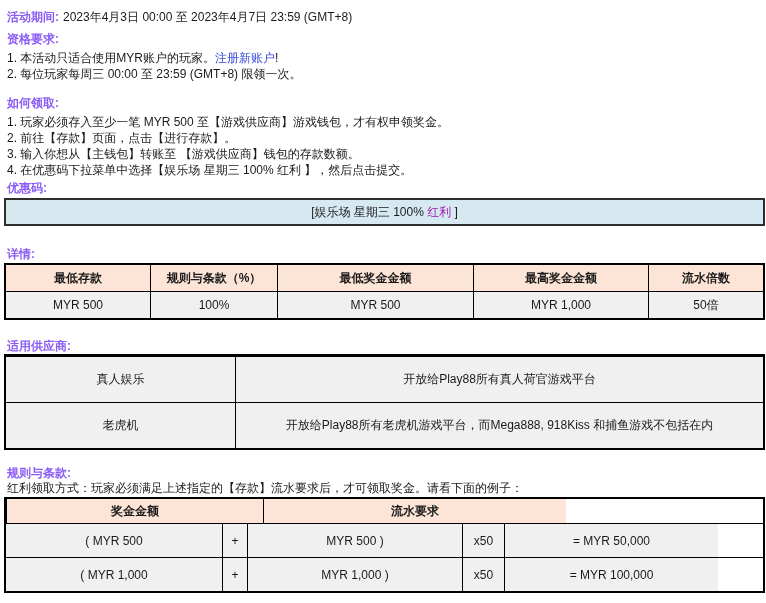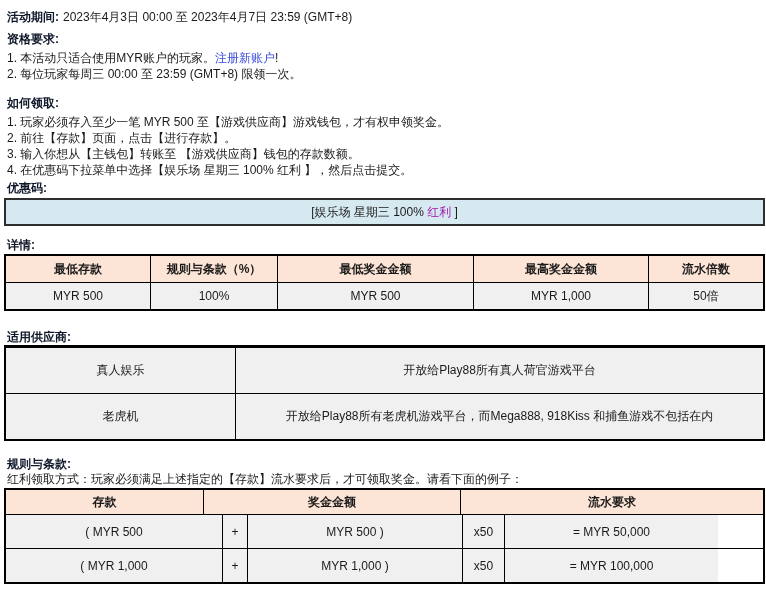--- a/index.html
+++ b/index.html
@@ -2,39 +2,39 @@
 <html><head>
 <meta charset="utf-8">
 <style>
   html,body{margin:0;padding:0;}
   body{
     width:766px;height:603px;background:#ffffff;overflow:hidden;
     font-family:"Liberation Sans","DejaVu Sans",sans-serif;
     font-size:12px;color:#1a1a1a;
   }
   .txt{margin-left:7px;}
-  .sec-label{color:#0f172a;font-weight:bold;height:13px;line-height:13px;}
+  .sec-label{color:#8b5cf6;font-weight:bold;height:13px;line-height:13px;}
   .line18{line-height:18px;}
   .list p{margin:0;line-height:16px;}
   .val{margin-left:4px;}
   .link{color:#3b4eda;cursor:pointer;text-decoration:none;}
   .redtxt{color:#a21caf;}
 
   #period{margin:8px 0 0 7px;}
   #elig-label{margin-top:7px;}
   #elig-list{margin-top:4px;}
   #claim-label{margin-top:15px;}
   #claim-list{margin-top:4px;}
   #promo-label{margin-top:4px;}
   #promo-box{
     margin:3px 0 0 4px;width:761px;height:28px;box-sizing:border-box;
     border:2px solid #2e2e2e;background:#d6e8f0;
     display:flex;align-items:center;justify-content:center;
   }
-  #details-label{margin-top:13px;}
+  #details-label{margin-top:22px;}
   #details-table{margin-top:2px;}
   #providers-label{margin-top:20px;}
   #providers-table{margin-top:1px;}
   #rules-label{margin-top:17px;}
   #rules-desc{line-height:17px;}
   #example-table{margin-top:0;}
 
   .xtable{
     margin-left:4px;width:761px;box-sizing:border-box;
     border:2px solid #000;background:#fff;
@@ -115,21 +115,20 @@
     <div class="xrow sep h45">
       <div class="xcell dat pc1">老虎机</div>
       <div class="xcell dat sep pc2">开放给Play88所有老虎机游戏平台，而Mega888, 918Kiss 和捕鱼游戏不包括在内</div>
     </div>
   </div>
 
   <div id="rules-label" class="sec-label txt">规则与条款:</div>
   <div id="rules-desc" class="txt">红利领取方式：玩家必须满足上述指定的【存款】流水要求后，才可领取奖金。请看下面的例子：</div>
   <div id="example-table" class="xtable">
     <div class="xrow h24">
-      <div class="xcell hdr ec1">存款</div>
       <div class="xcell hdr sep ec2">奖金金额</div>
       <div class="xcell hdr sep ec3">流水要求</div>
     </div>
     <div class="xrow sep h33">
       <div class="xcell dat ed1">( MYR 500</div>
       <div class="xcell dat sep ed2">+</div>
       <div class="xcell dat sep ed3">MYR 500 )</div>
       <div class="xcell dat sep ed4">x50</div>
       <div class="xcell dat sep ed5">= MYR 50,000</div>
     </div>

